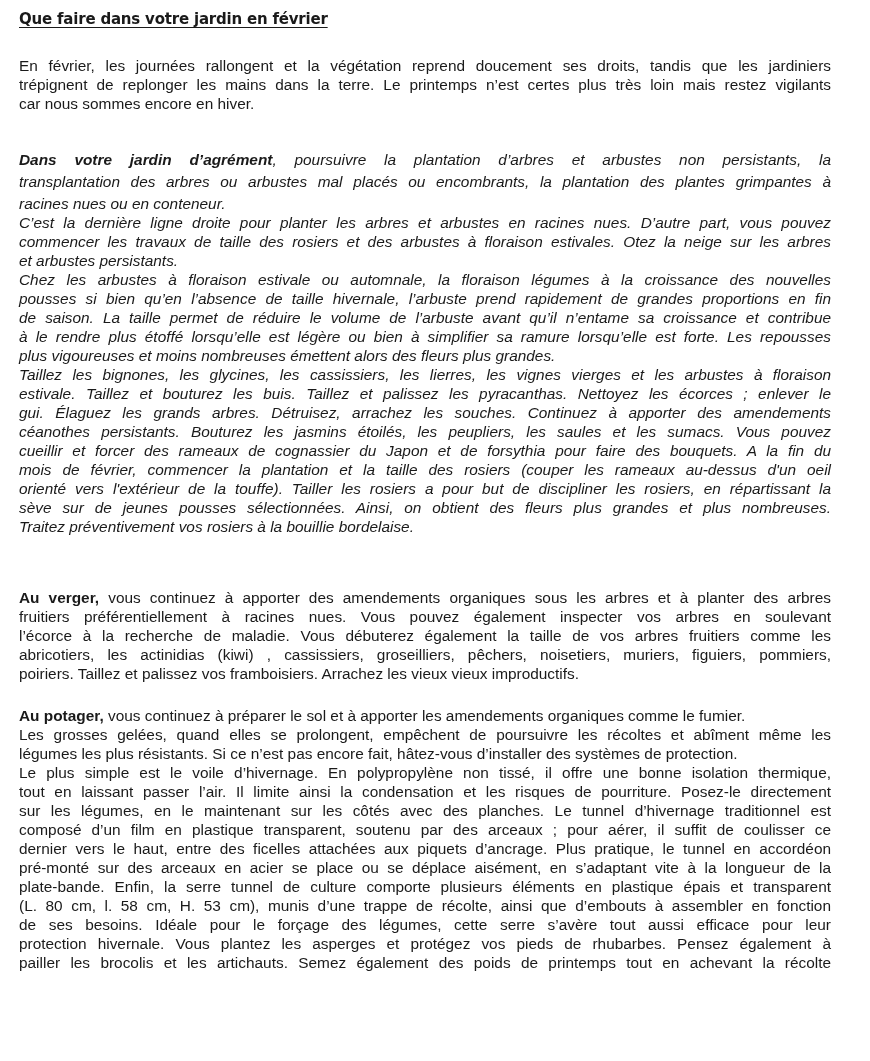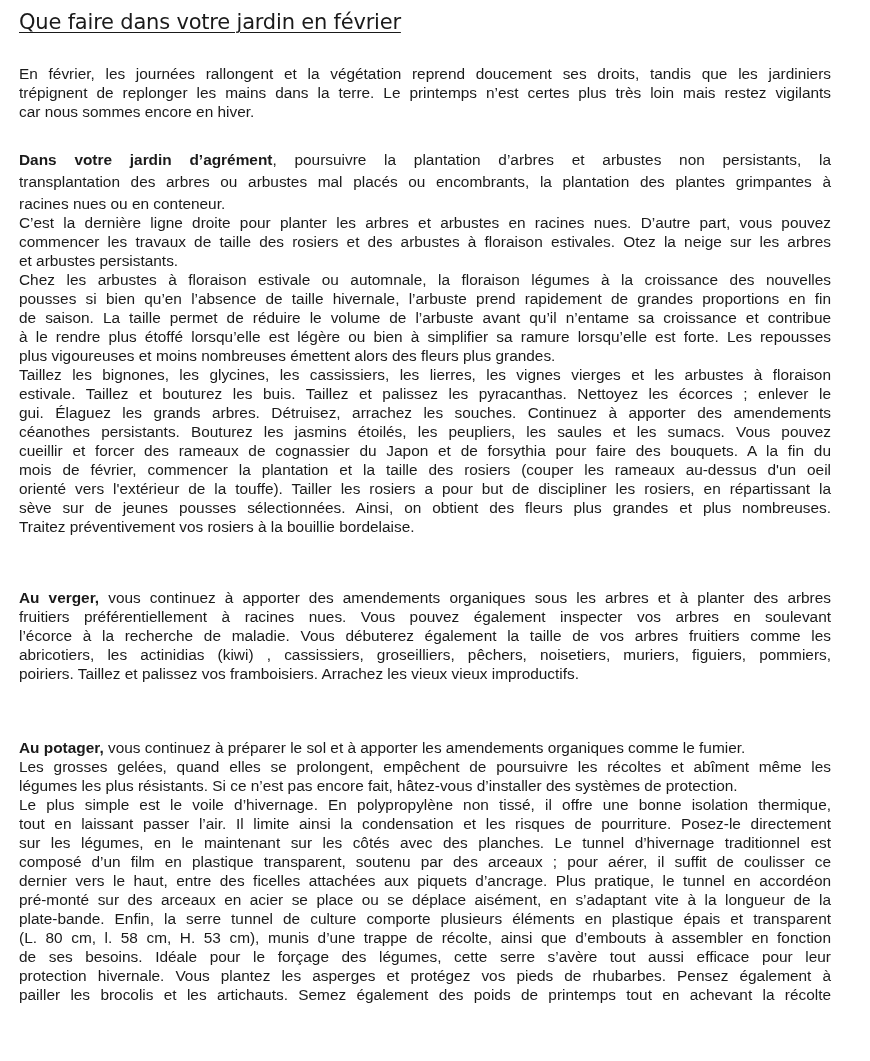--- a/index.html
+++ b/index.html
@@ -15,22 +15,22 @@
       color: #1a1a1a;
     }
     .page {
       position: absolute;
       left: 19px;
       top: 0;
       width: 812px;
     }
     .title {
       font-family: "DejaVu Sans", sans-serif;
-      font-size: 21px;
-      font-weight: normal;
+      font-size: 15px;
+      font-weight: bold;
       text-decoration: underline;
       text-underline-offset: 3px;
       text-decoration-thickness: 1px;
       margin: 0;
       position: absolute;
       top: 10px;
       left: 0;
       white-space: nowrap;
       letter-spacing: -0.2px;
     }
@@ -48,24 +48,24 @@
       text-align-last: justify;
       white-space: nowrap;
       height: 19px;
       overflow: visible;
     }
     .line.last {
       text-align-last: left;
     }
     .line.tall { margin-bottom: 3px; }
     .lead { font-weight: bold; }
-    #p-intro { top: 56px; margin-top: 8px; }
-    #p-agrement { top: 150px; }
+    #p-intro { top: 56px; }
+    #p-agrement { top: 150px; font-style: italic; }
     #p-verger { top: 588px; }
-    #p-potager { top: 738px; }
+    #p-potager { top: 706px; }
   </style>
 </head>
 <body>
 
 <div class="page">
 
   <h1 class="title">Que faire dans votre jardin en février</h1>
 
   <div class="para" id="p-intro">
     <span class="line">En février, les journées rallongent et la végétation reprend doucement ses droits, tandis que les jardiniers</span>

